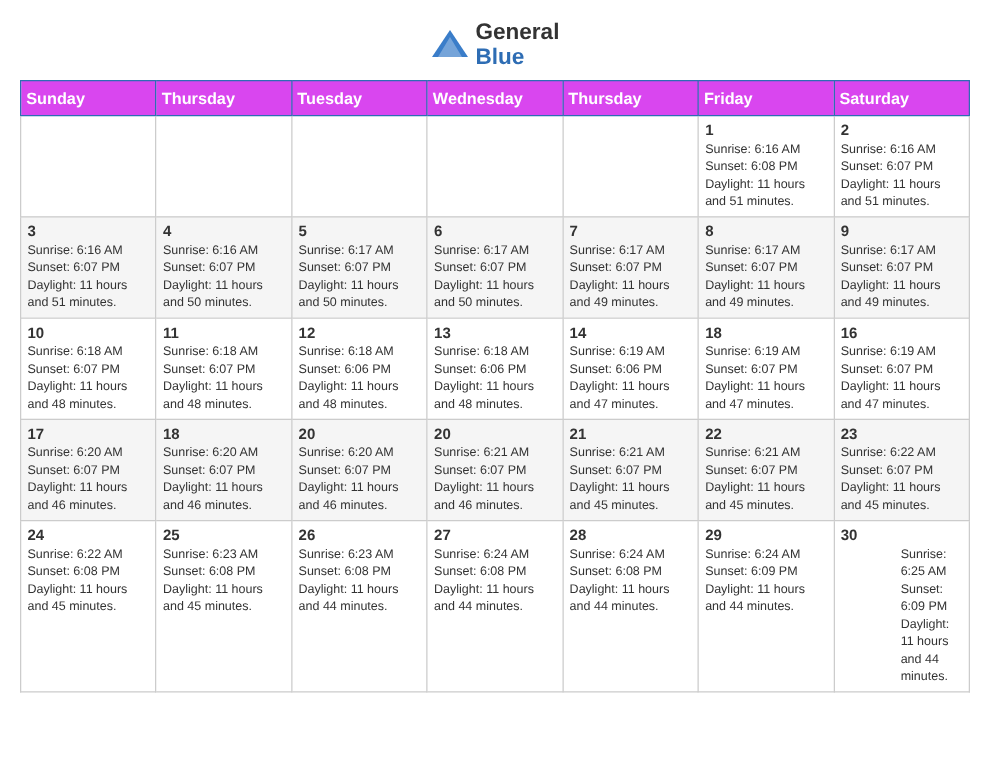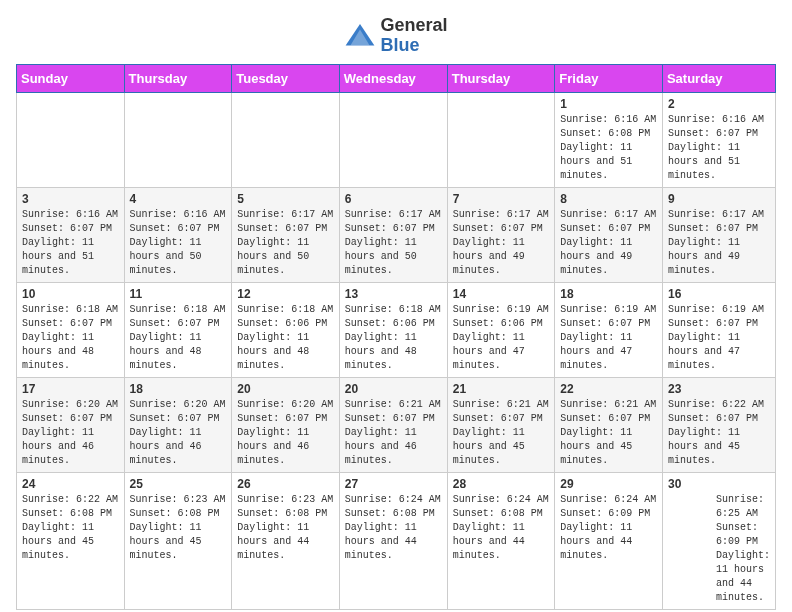--- a/index.html
+++ b/index.html
@@ -74,21 +74,20 @@
     .day-num {
       font-weight: bold;
       font-size: 12px;
       display: block;
       margin-bottom: 2px;
     }
     .day-info {
       font-size: 10px;
       color: #333;
       line-height: 1.4;
-      font-family: Liberation Mono, monospace;
     }
     .empty-cell {
       background: #fff !important;
     }
   </style>
 </head>
 <body>
 
 <div class="header">
   <div class="logo">

